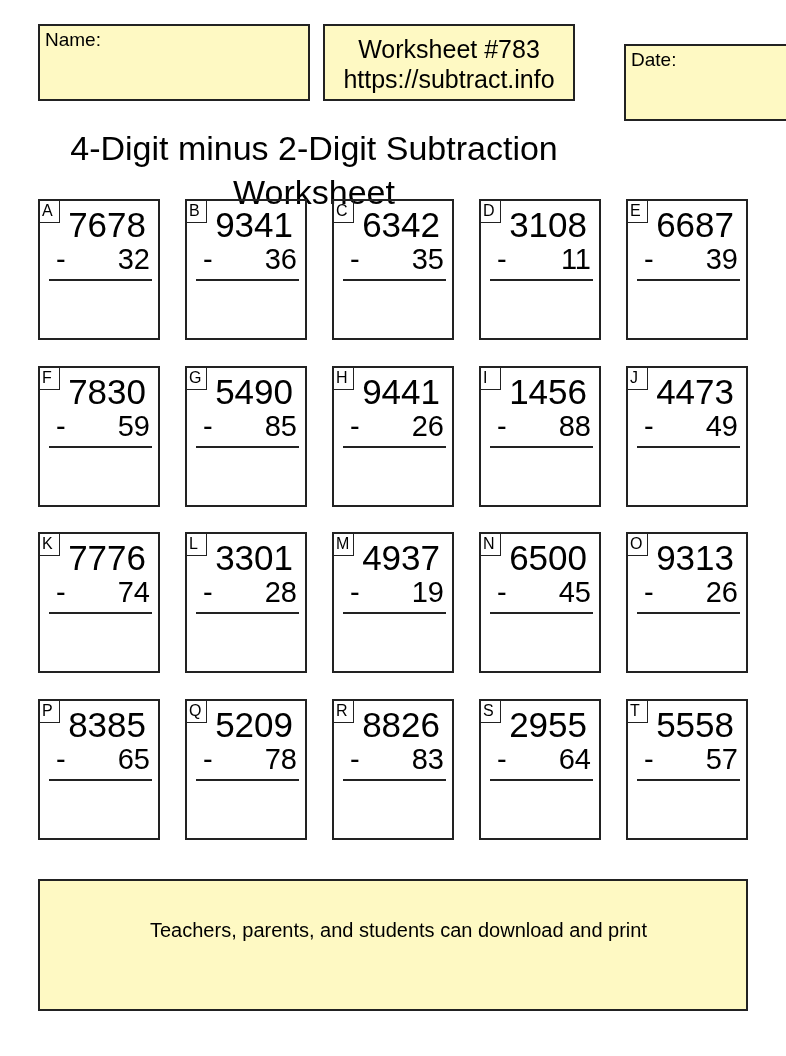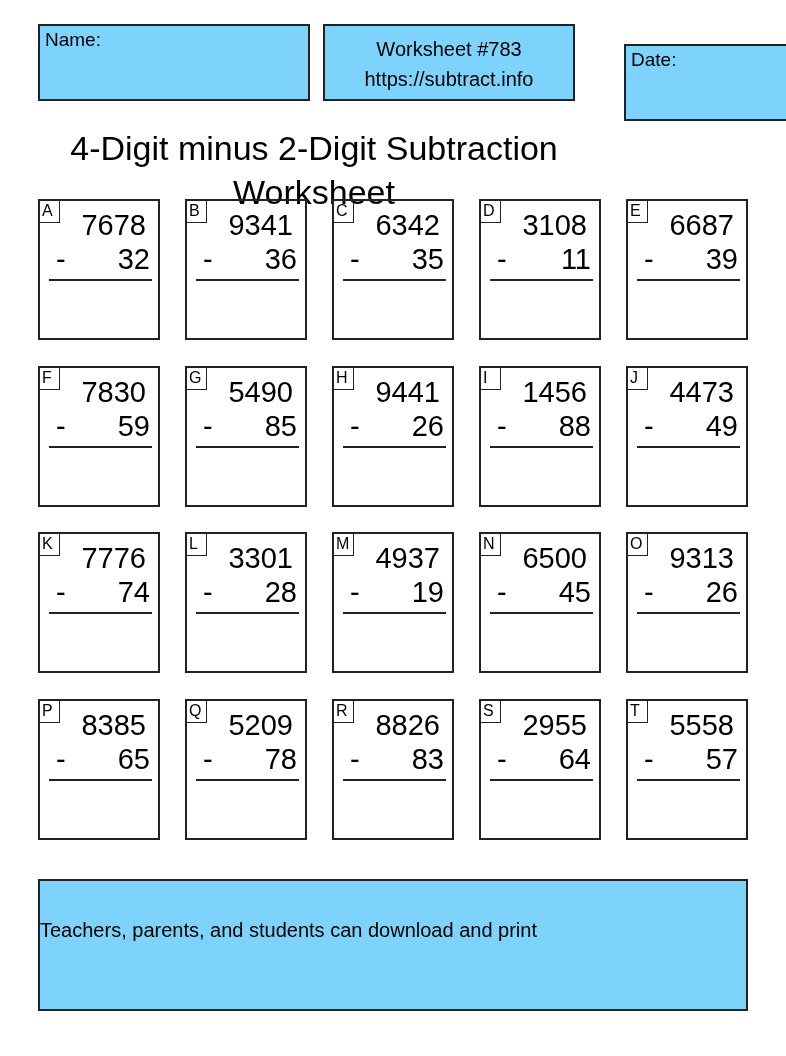--- a/index.html
+++ b/index.html
@@ -1,37 +1,37 @@
 <!DOCTYPE html>
 <html><head>
   <meta charset="utf-8">
   <style>
     html, body { margin: 0; padding: 0; background: #ffffff; }
     body {
       width: 786px; height: 1056px; position: relative; overflow: hidden;
       font-family: "Liberation Sans", sans-serif; color: #000;
     }
-    .box { position: absolute; border: 2px solid #222; box-sizing: border-box; background: #7dd3fc; }
+    .box { position: absolute; border: 2px solid #222; box-sizing: border-box; background: #fef9c3; }
     .hdr-label { position: absolute; left: 5px; top: 3px; font-size: 19px; }
-    .hdr-center { text-align: center; font-size: 20px; line-height: 30px; padding-top: 8px; }
+    .hdr-center { text-align: center; font-size: 25px; line-height: 30px; padding-top: 8px; }
     .title {
       position: absolute; left: 0; top: 126px; width: 628px; text-align: center;
       font-size: 34px; line-height: 44px;
     }
     .card { position: absolute; width: 122px; height: 141px; border: 2px solid #222; box-sizing: border-box; }
     .card .letter {
       position: absolute; left: 0; top: 0; width: 20px; height: 22px; box-sizing: border-box;
       border-right: 1.5px solid #222; border-bottom: 1.5px solid #222;
       font-size: 16px; line-height: 20px; padding-left: 2px;
     }
-    .card .top { position: absolute; right: 12px; top: 6px; font-size: 29px; line-height: 36px; }
+    .card .top { position: absolute; right: 12px; top: 6px; font-size: 35px; line-height: 36px; }
     .card .minus { position: absolute; left: 16px; top: 40px; font-size: 29px; line-height: 36px; }
     .card .bottom { position: absolute; right: 8px; top: 40px; font-size: 29px; line-height: 36px; }
     .card .rule { position: absolute; left: 9px; right: 6px; top: 78px; height: 0; border-top: 2px solid #222; }
-    .footer-text { text-align: left; font-size: 20px; line-height: 35px; padding-top: 32px; }
+    .footer-text { text-align: center; font-size: 20px; line-height: 35px; padding-top: 32px; padding-left: 11px; }
   </style>
 </head>
 <body>
 
 <div class="box" style="left:38px; top:24px; width:272px; height:77px;">
   <span class="hdr-label">Name:</span>
 </div>
 
 <div class="box" style="left:323px; top:24px; width:252px; height:77px;">
   <div class="hdr-center">

